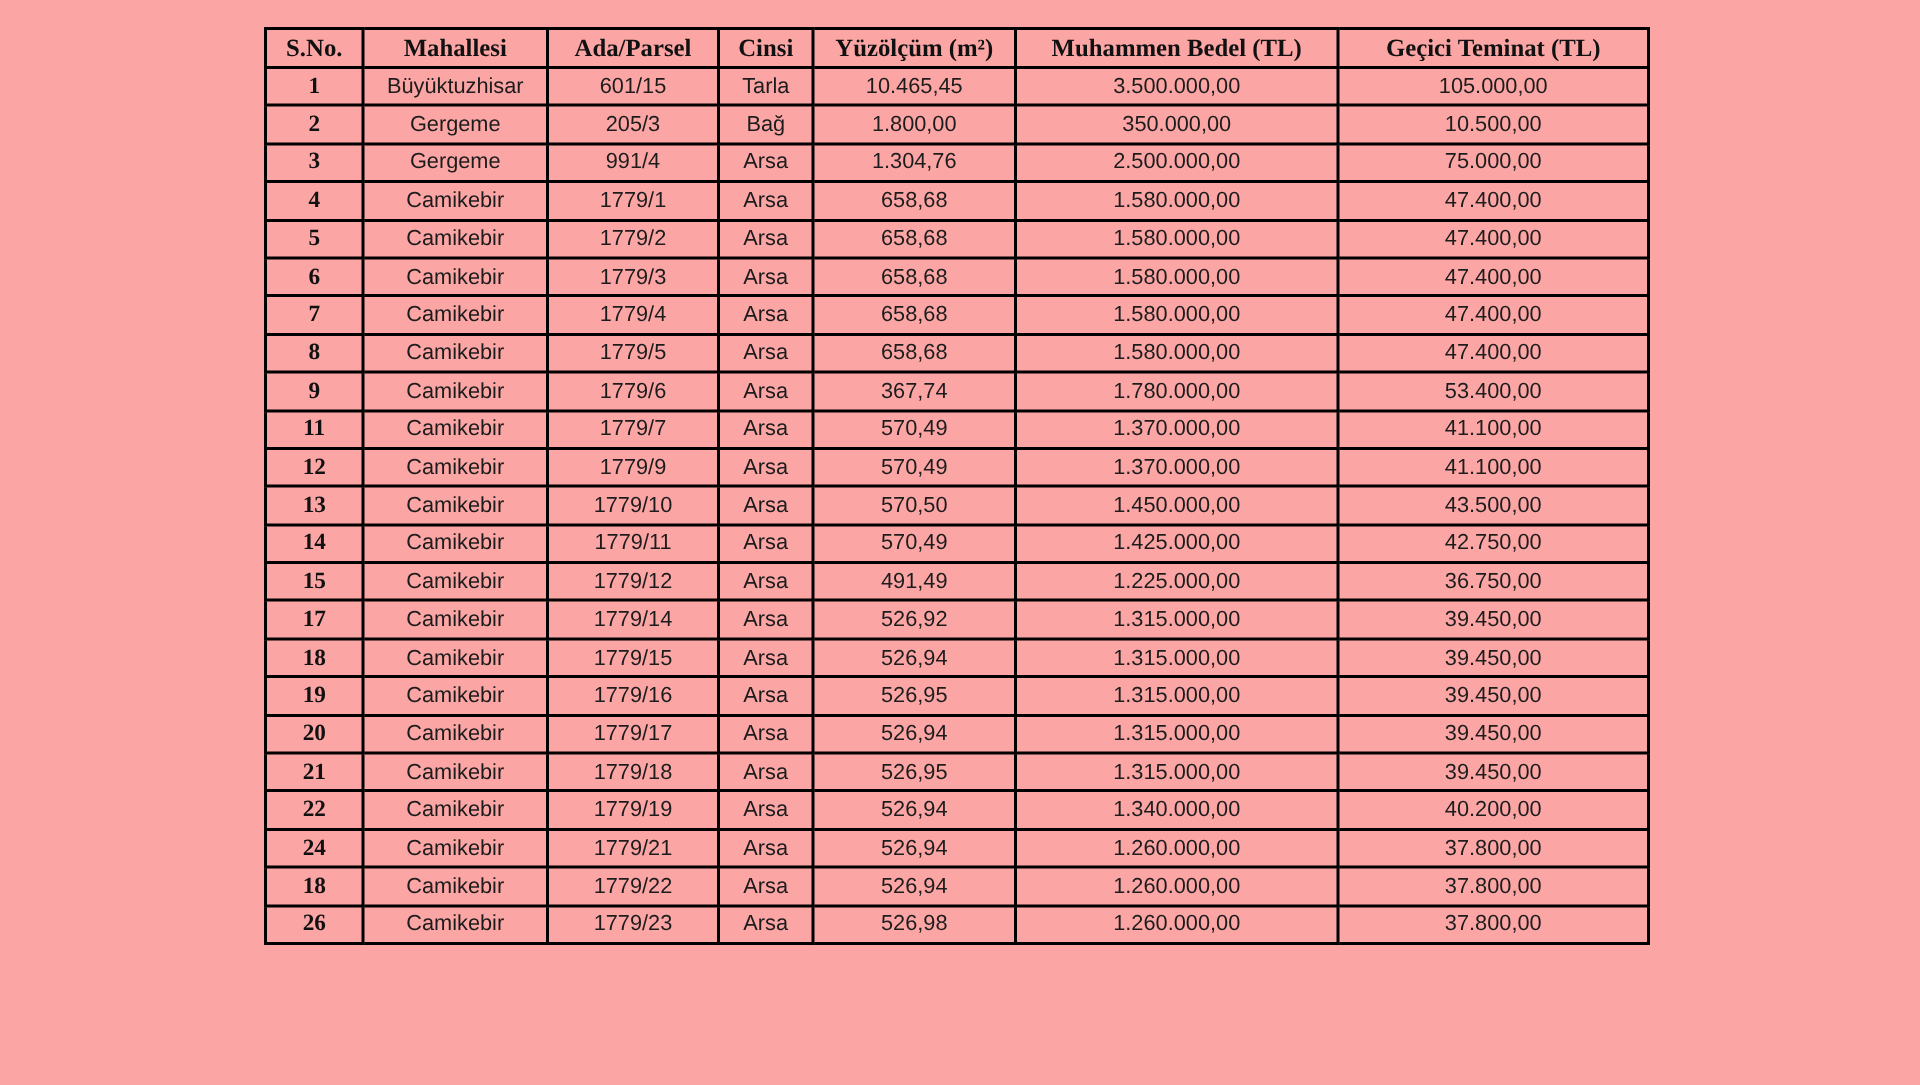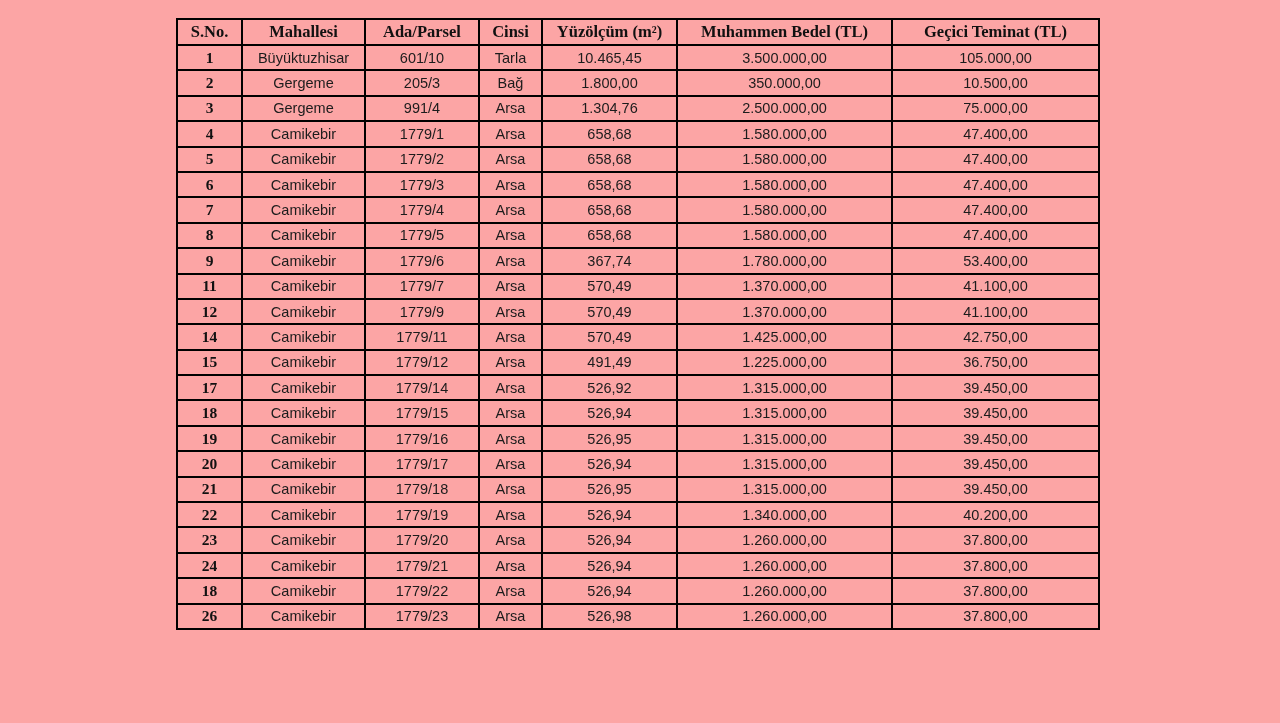--- a/index.html
+++ b/index.html
@@ -80,21 +80,21 @@
           <th>Cinsi</th>
           <th>Yüzölçüm (m²)</th>
           <th>Muhammen Bedel (TL)</th>
           <th>Geçici Teminat (TL)</th>
         </tr>
     </thead>
     <tbody id="table-body">
         <tr>
           <td class="c0">1</td>
           <td class="c1">Büyüktuzhisar</td>
-          <td class="c2">601/10</td>
+          <td class="c2">601/15</td>
           <td class="c3">Tarla</td>
           <td class="c4">10.465,45</td>
           <td class="c5">3.500.000,00</td>
           <td class="c6">105.000,00</td>
         </tr>
         <tr>
           <td class="c0">2</td>
           <td class="c1">Gergeme</td>
           <td class="c2">205/3</td>
           <td class="c3">Bağ</td>
@@ -177,20 +177,29 @@
         <tr>
           <td class="c0">12</td>
           <td class="c1">Camikebir</td>
           <td class="c2">1779/9</td>
           <td class="c3">Arsa</td>
           <td class="c4">570,49</td>
           <td class="c5">1.370.000,00</td>
           <td class="c6">41.100,00</td>
         </tr>
         <tr>
+          <td class="c0">13</td>
+          <td class="c1">Camikebir</td>
+          <td class="c2">1779/10</td>
+          <td class="c3">Arsa</td>
+          <td class="c4">570,50</td>
+          <td class="c5">1.450.000,00</td>
+          <td class="c6">43.500,00</td>
+        </tr>
+        <tr>
           <td class="c0">14</td>
           <td class="c1">Camikebir</td>
           <td class="c2">1779/11</td>
           <td class="c3">Arsa</td>
           <td class="c4">570,49</td>
           <td class="c5">1.425.000,00</td>
           <td class="c6">42.750,00</td>
         </tr>
         <tr>
           <td class="c0">15</td>
@@ -247,29 +256,20 @@
           <td class="c6">39.450,00</td>
         </tr>
         <tr>
           <td class="c0">22</td>
           <td class="c1">Camikebir</td>
           <td class="c2">1779/19</td>
           <td class="c3">Arsa</td>
           <td class="c4">526,94</td>
           <td class="c5">1.340.000,00</td>
           <td class="c6">40.200,00</td>
-        </tr>
-        <tr>
-          <td class="c0">23</td>
-          <td class="c1">Camikebir</td>
-          <td class="c2">1779/20</td>
-          <td class="c3">Arsa</td>
-          <td class="c4">526,94</td>
-          <td class="c5">1.260.000,00</td>
-          <td class="c6">37.800,00</td>
         </tr>
         <tr>
           <td class="c0">24</td>
           <td class="c1">Camikebir</td>
           <td class="c2">1779/21</td>
           <td class="c3">Arsa</td>
           <td class="c4">526,94</td>
           <td class="c5">1.260.000,00</td>
           <td class="c6">37.800,00</td>
         </tr>

